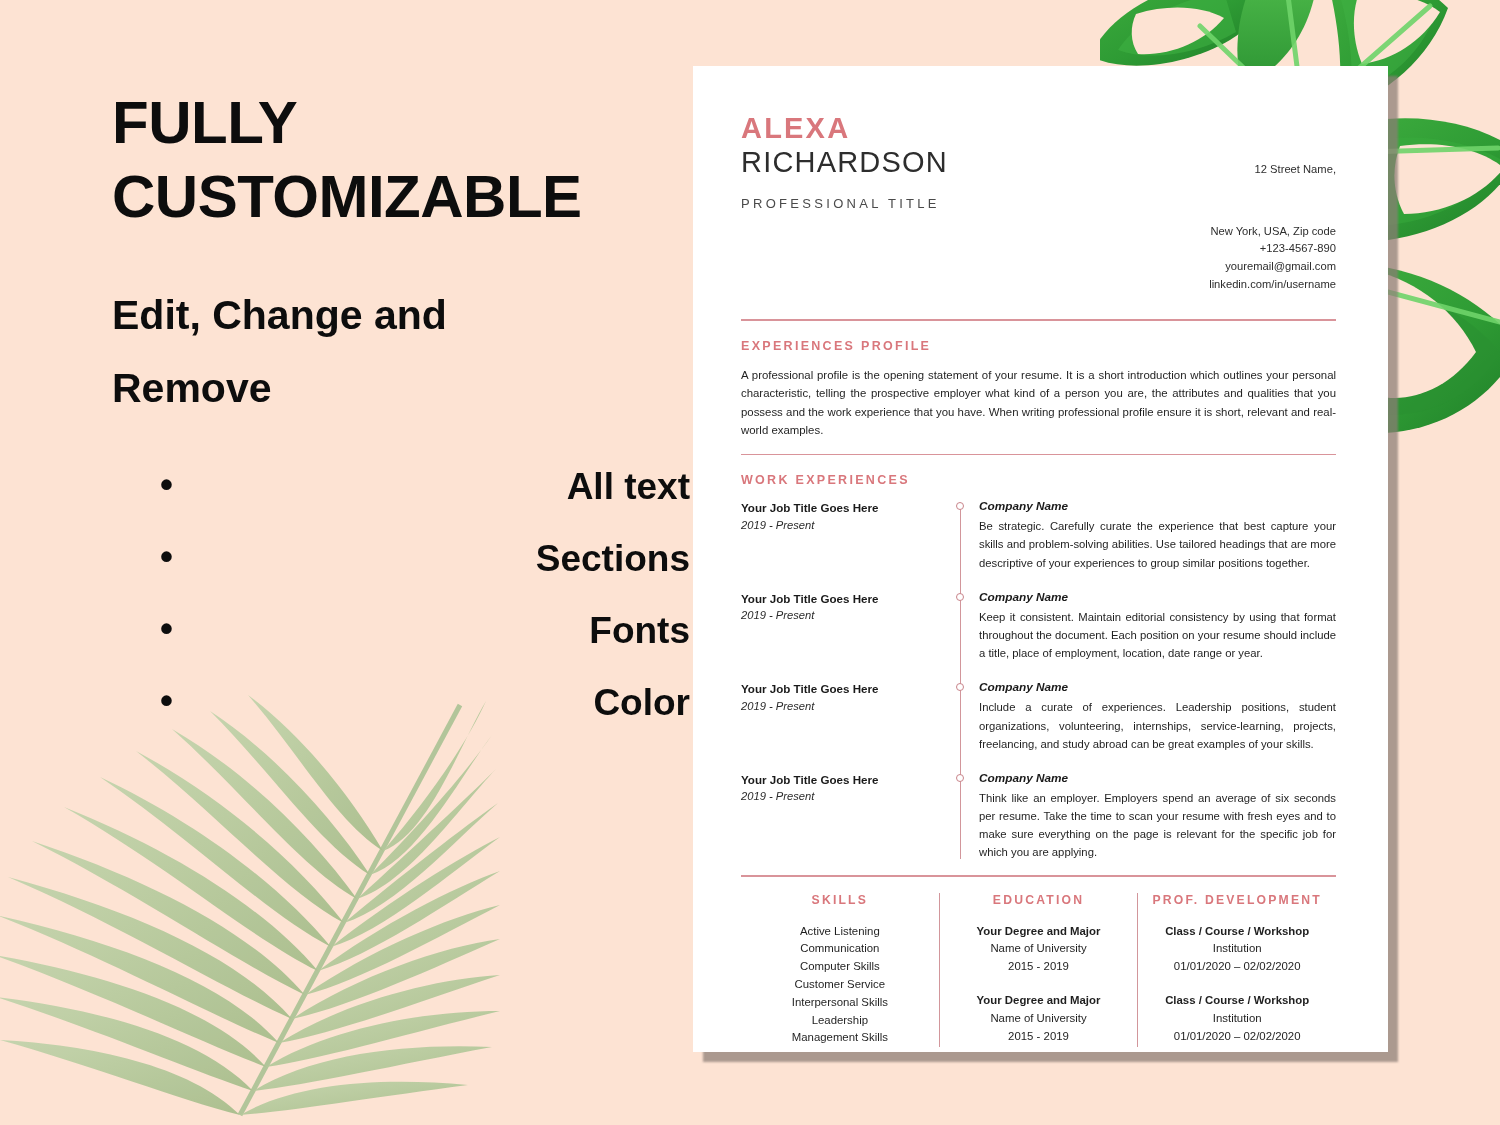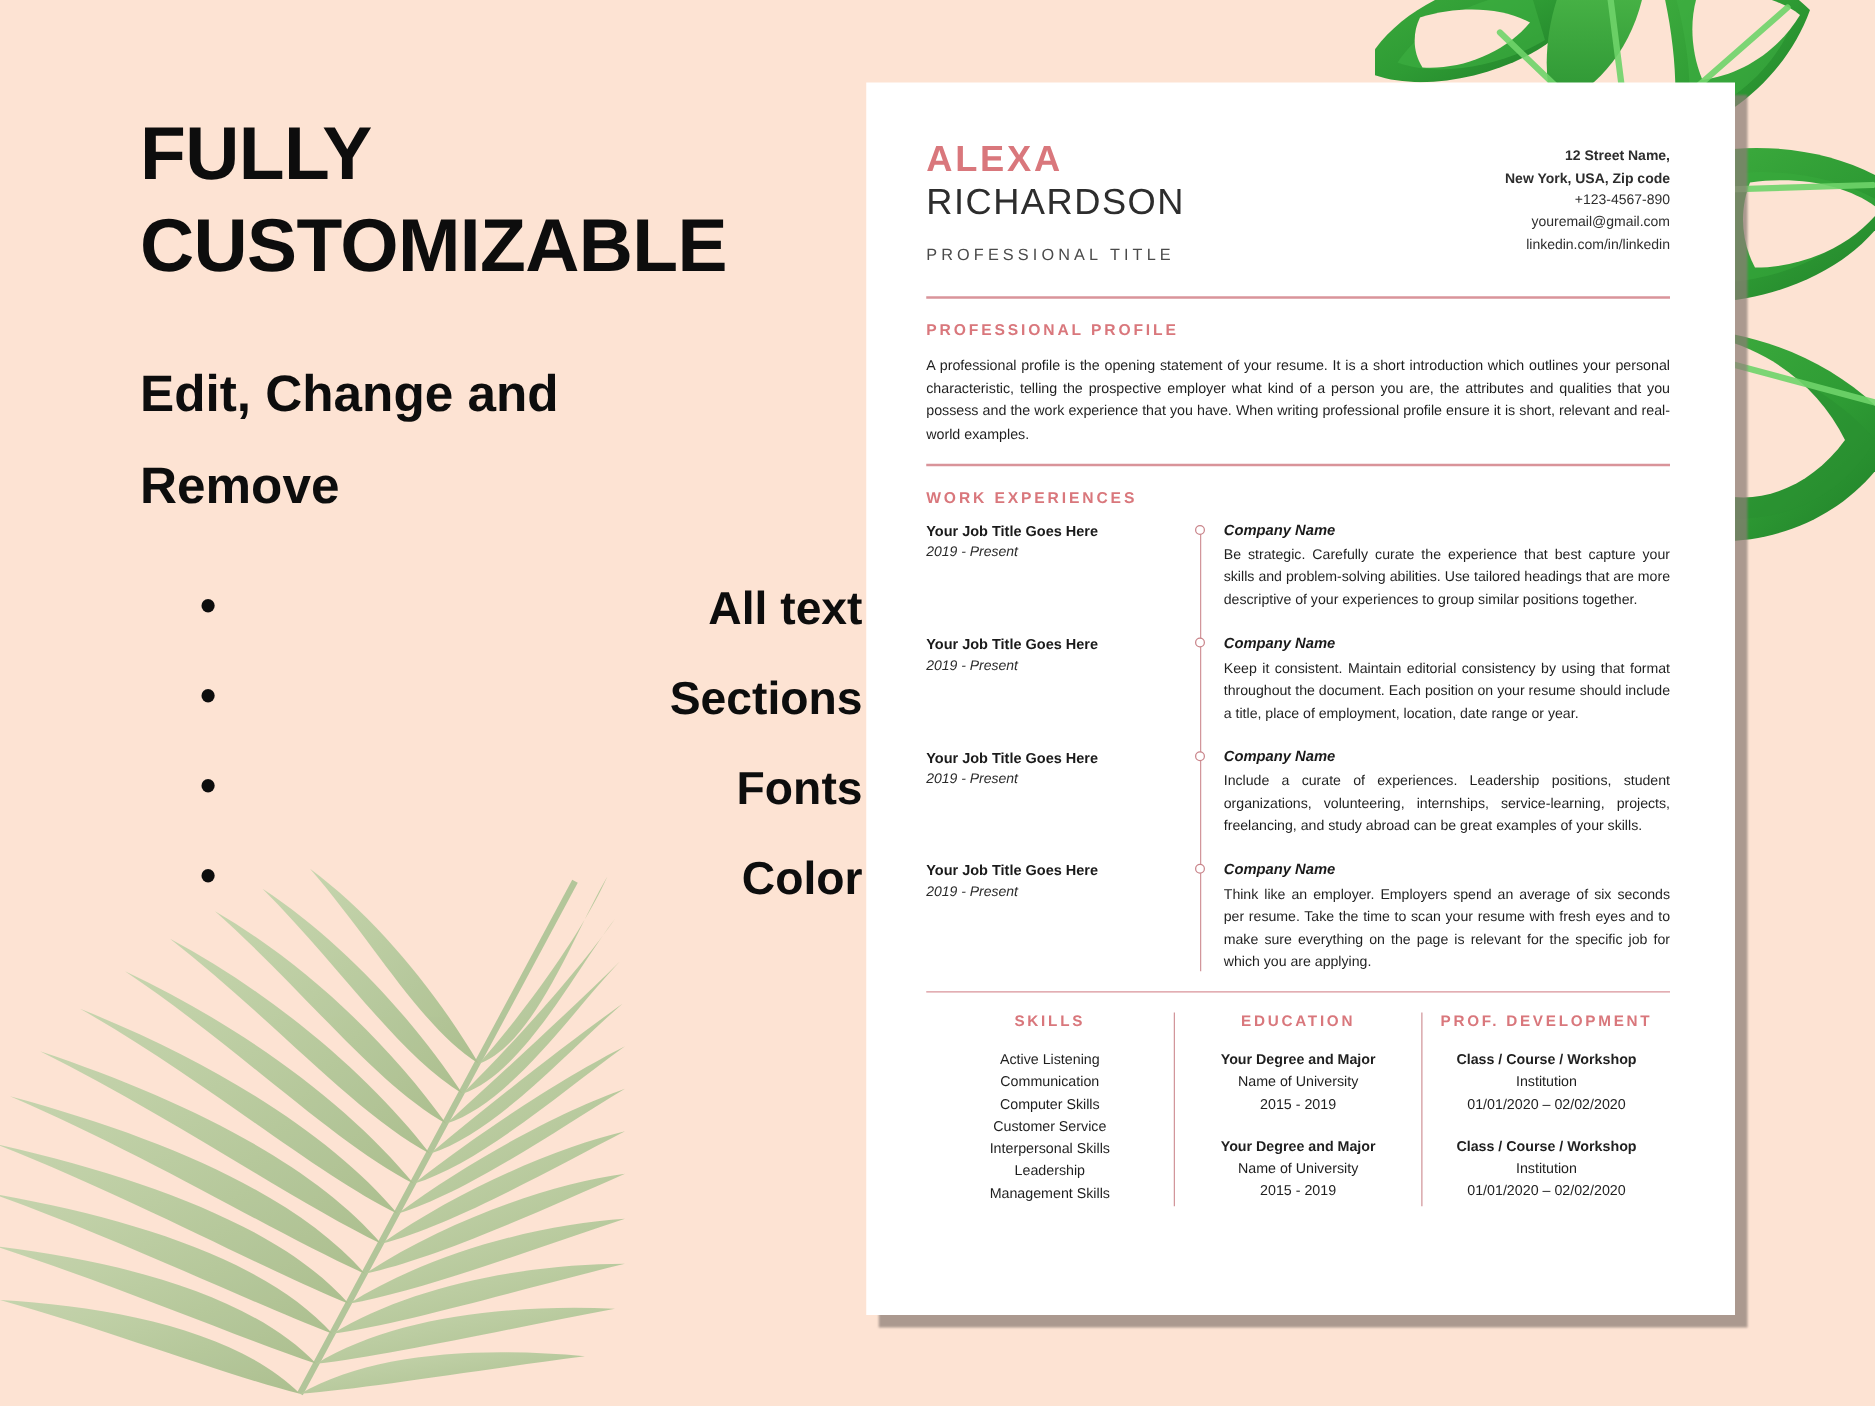--- a/index.html
+++ b/index.html
@@ -60,21 +60,21 @@
   #name-last {
     font-size:29px; font-weight:normal; color:#2d2d2d;
     letter-spacing:1.2px; line-height:1.3;
   }
   #job-role {
     margin-top:14px; font-size:13px; color:#4a4a4a;
     letter-spacing:3.3px; font-weight:normal;
   }
   #contact-block { text-align:right; padding-top:5px; }
   #contact-block div { font-size:11.2px; color:#2d2d2d; line-height:1.58; }
-  #contact-block .strong { font-weight:bold; }
+  #contact-block .strong { font-weight:normal;margin-top:44px; }
 
   .rule { height:1.4px; background:#d9949a; margin:26px 0 0 0; }
 
   .sec-title {
     font-size:12.5px; font-weight:bold; color:#d9777c;
     letter-spacing:2.3px; margin-top:18px;
   }
 
   #profile-text {
     margin-top:13px; font-size:11.4px; color:#1f1f1f;
@@ -231,27 +231,27 @@
     <div>
       <div id="name-first">ALEXA</div>
       <div id="name-last">RICHARDSON</div>
       <div id="job-role">PROFESSIONAL TITLE</div>
     </div>
     <div id="contact-block">
       <div class="strong">12 Street Name,</div>
       <div class="strong">New York, USA, Zip code</div>
       <div>+123-4567-890</div>
       <div>youremail@gmail.com</div>
-      <div>linkedin.com/in/linkedin</div>
+      <div>linkedin.com/in/username</div>
     </div>
   </div>
 
   <div class="rule"></div>
 
-  <div class="sec-title">PROFESSIONAL PROFILE</div>
+  <div class="sec-title">EXPERIENCES PROFILE</div>
   <p id="profile-text">A professional profile is the opening statement of your resume. It is a short introduction which outlines your personal characteristic, telling the prospective employer what kind of a person you are, the attributes and qualities that you possess and the work experience that you have. When writing professional profile ensure it is short, relevant and real-world examples.</p>
 
   <div class="rule" style="margin-top:14px;"></div>
 
   <div class="sec-title">WORK EXPERIENCES</div>
 
   <div id="work-wrap">
     <div id="timeline-line"></div>
 
     <div class="exp-row">

